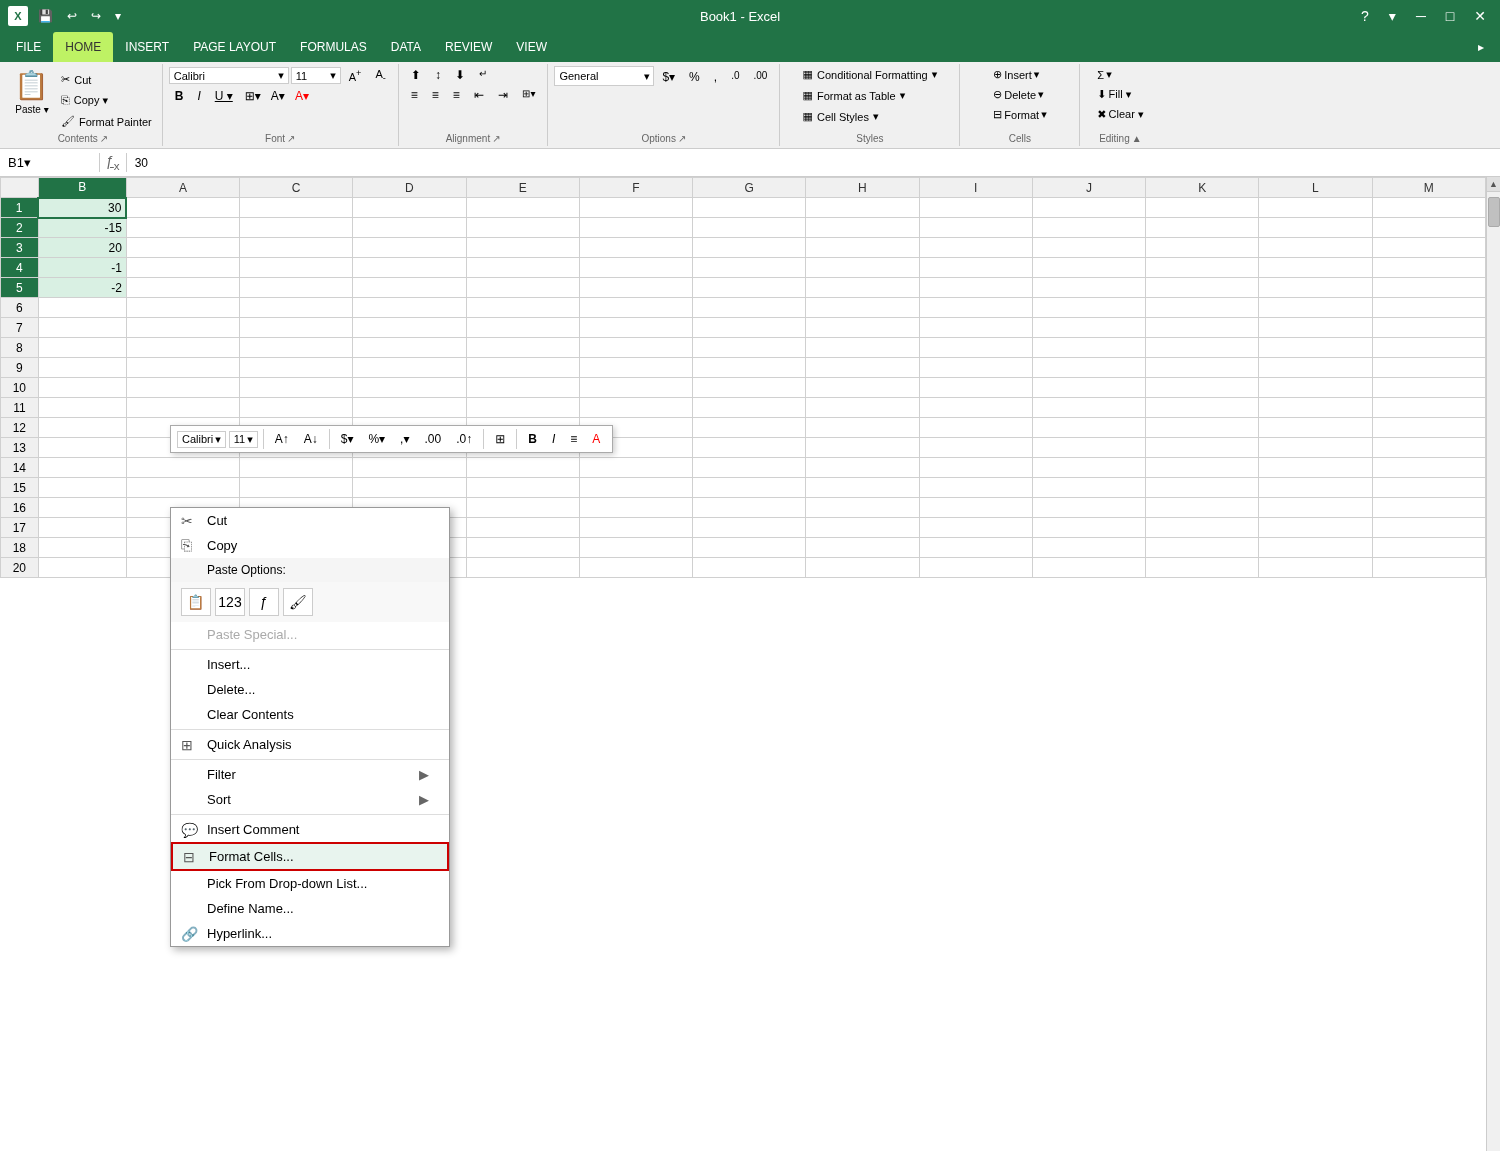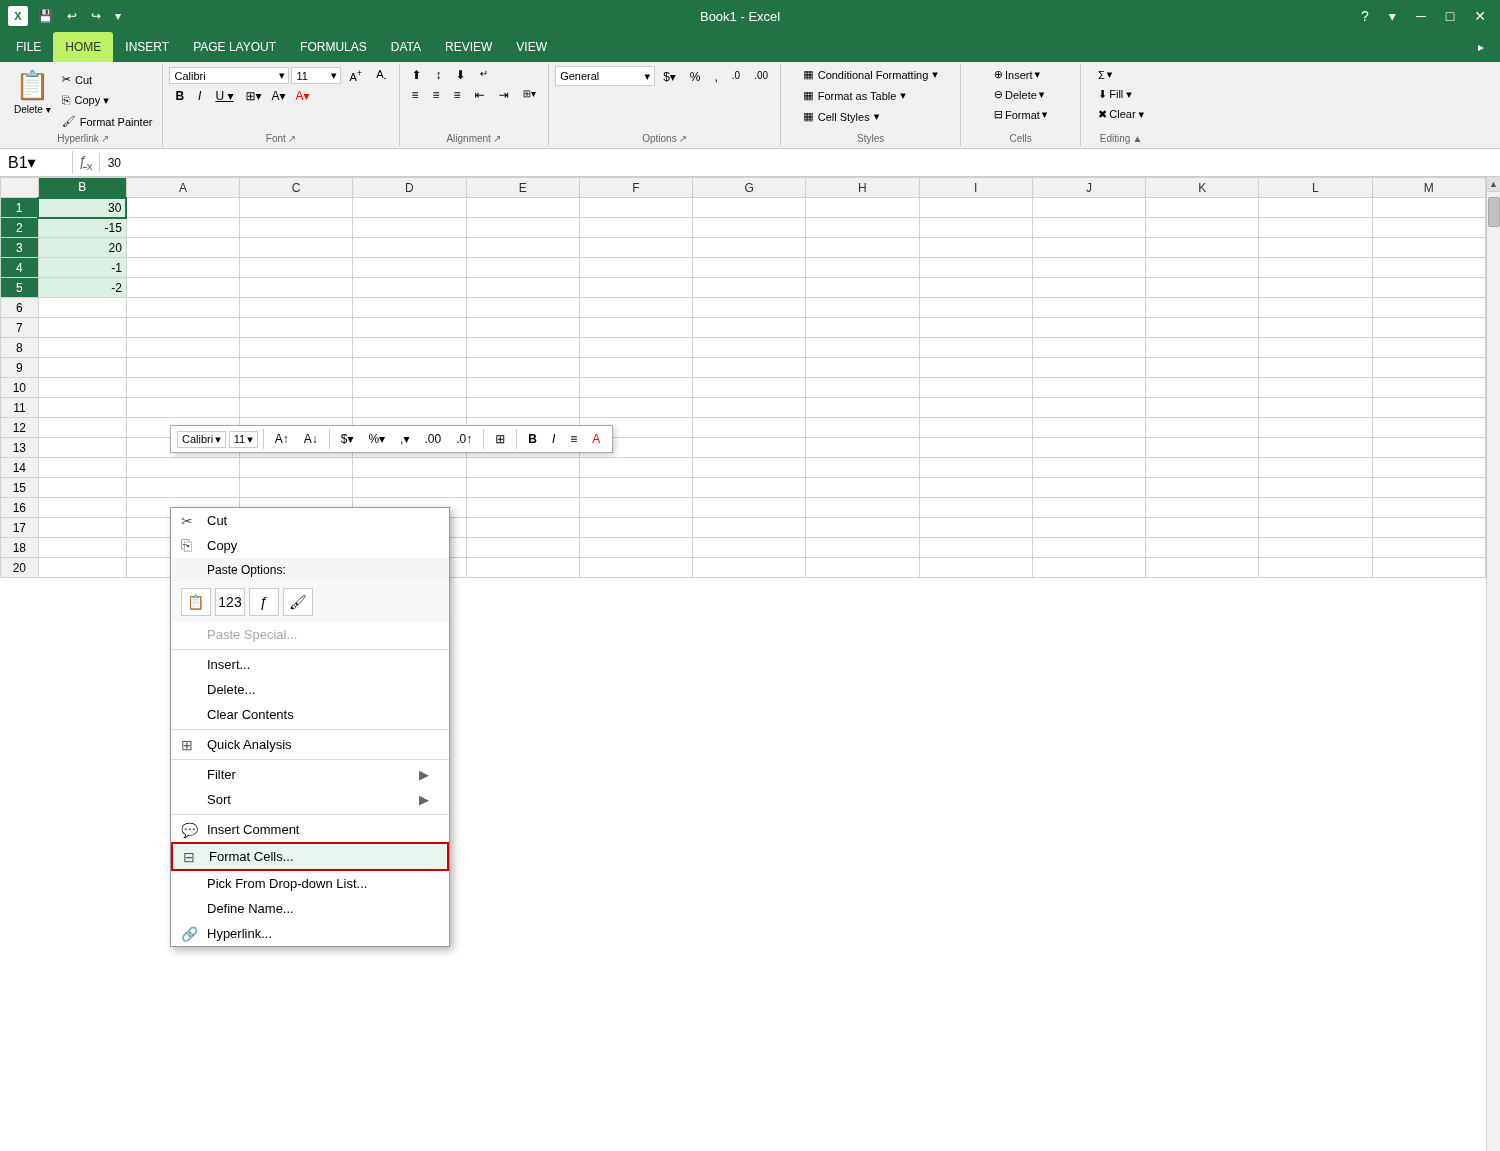--- a/index.html
+++ b/index.html
@@ -128,24 +128,24 @@
 
     
     .formula-bar {
       display: flex;
       align-items: center;
       border-bottom: 1px solid #ccc;
       height: 28px;
       background: white;
     }
     .name-box {
-      width: 73px;
+      width: 100px;
       border-right: 1px solid #ccc;
       padding: 2px 8px;
-      font-size: 16px;
+      font-size: 13px;
       display: flex;
       align-items: center;
       justify-content: flex-start;
     }
     .formula-input {
       flex: 1;
       padding: 2px 8px;
       font-size: 12px;
       border: none;
       outline: none;
@@ -314,40 +314,40 @@
   <div class="ribbon-tab" style="margin-left:auto;">▸</div>
 </div>
 
 <div class="ribbon">
 
   <div class="ribbon-group" style="min-width:90px;">
     <div class="ribbon-group-content">
       <div style="display:flex;flex-direction:column;align-items:center;gap:2px;">
         <div class="ribbon-btn ribbon-btn-large">
           <span style="font-size:28px;">📋</span>
-          <span style="font-size:10px;">Delete ▾</span>
+          <span style="font-size:10px;">Paste ▾</span>
         </div>
       </div>
       <div style="display:flex;flex-direction:column;gap:2px;padding-top:4px;">
         <div class="ribbon-btn" style="flex-direction:row;font-size:11px;gap:4px;">
           <span>✂</span>
             <span>Cut</span>
         </div>
         <div class="ribbon-btn" style="flex-direction:row;font-size:11px;gap:4px;">
           <span>⎘</span>
             <span>Copy ▾</span>
         </div>
         <div class="ribbon-btn" style="flex-direction:row;font-size:11px;gap:4px;">
           <span>🖌</span>
             <span>Format Painter</span>
         </div>
       </div>
     </div>
     <div class="ribbon-group-label">
-      <span>Hyperlink</span>
+      <span>Contents</span>
       <span style="cursor:pointer;">↗</span>
     </div>
   </div>
 
   <div class="ribbon-group" style="min-width:150px;">
     <div class="ribbon-group-content">
       <div class="font-section">
         <div class="font-row">
           <div class="font-combo font-name-combo">
             <span>Calibri</span>

